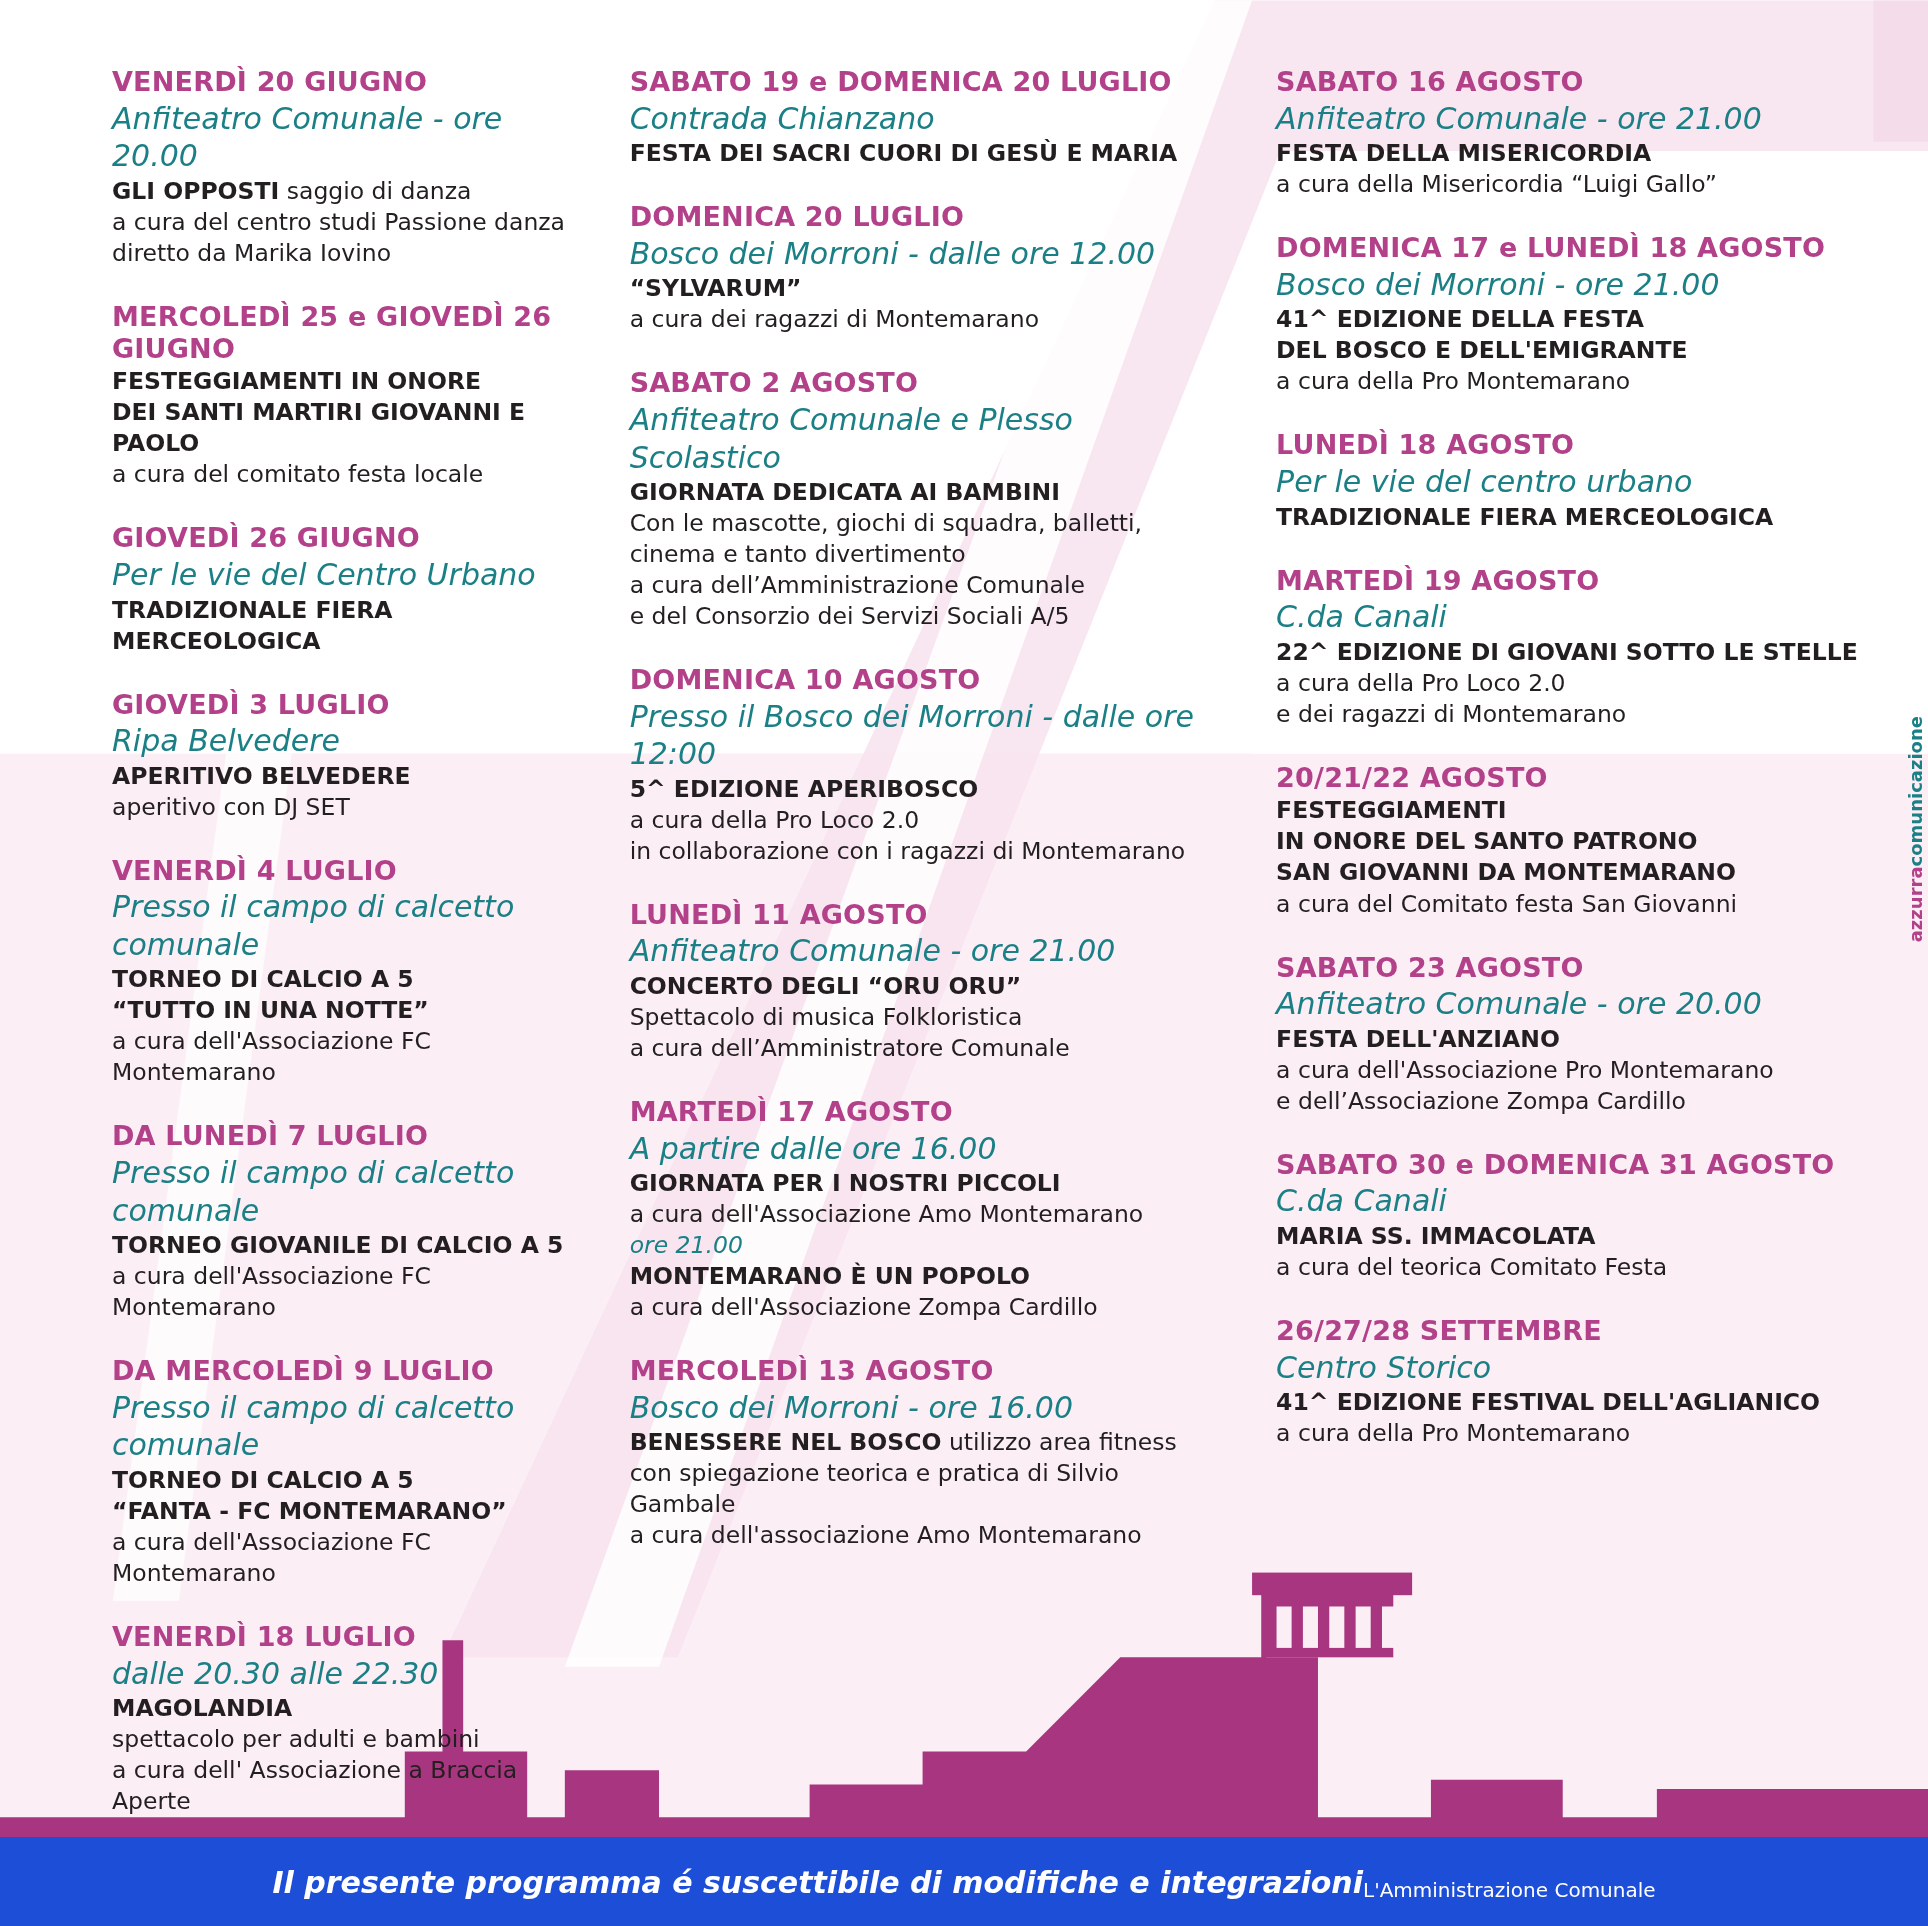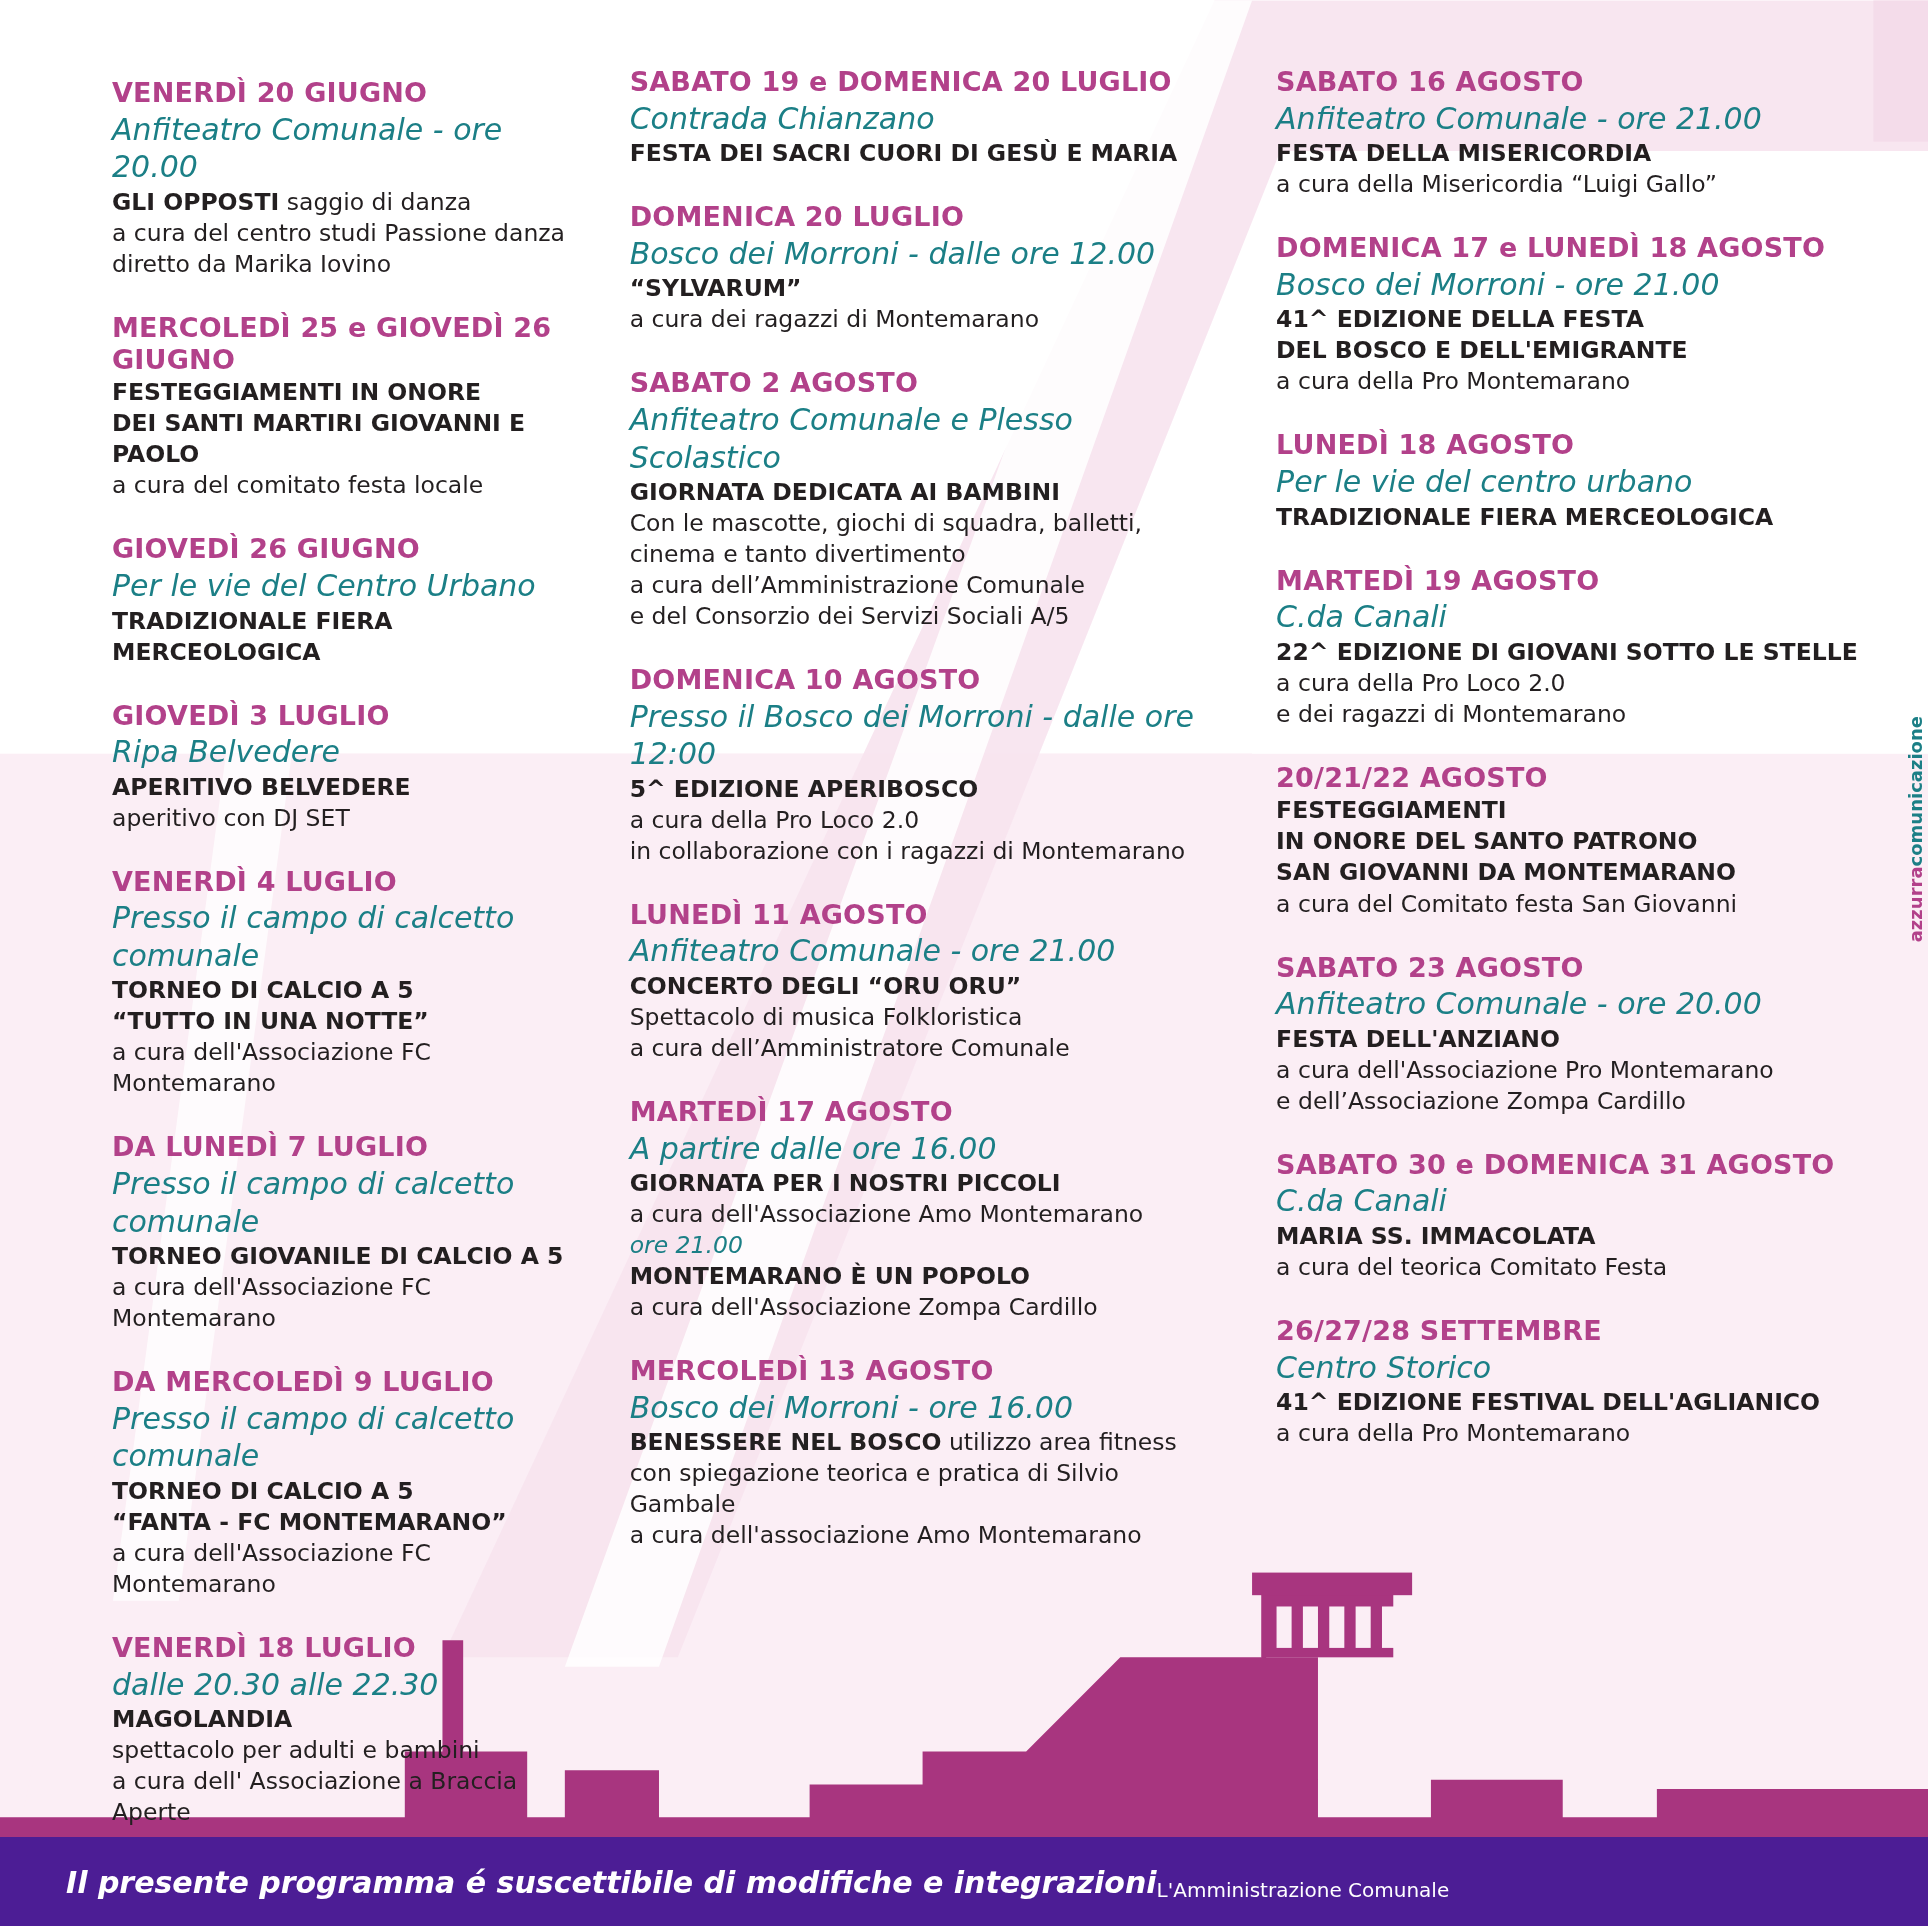--- a/index.html
+++ b/index.html
@@ -20,21 +20,21 @@
     width:1928px;height:1927px;
     box-sizing:border-box;
     padding:66px 56px 0 56px;
   }
   .columns{
     display:flex;
     gap:0px;
     align-items:flex-start;
   }
   .col{box-sizing:border-box;}
-  .col-1{width:556px;padding-left:56px;padding-right:9.4px;margin-top:11px;}
+  .col-1{width:556px;padding-left:56px;padding-right:9.4px;}
   .col-2{width:621px;padding-left:23.5px;padding-right:9.4px;}
   .col-3{width:659px;padding-left:56px;padding-right:9.4px;}
 
   .event{margin-bottom:32px;}
   .ev-date{
     color:#b2418a;
     font-weight:bold;
     font-size:27px;
     letter-spacing:0.2px;
     line-height:1.18;
@@ -69,25 +69,25 @@
     z-index:4;
   }
   .credit .a{color:#b2418a;}
   .credit .b{color:#1b7f86;}
 
   
   .footer-bar{
     position:absolute;
     left:0;bottom:0;
     width:1928px;height:90px;
-    background:#4c1d95;
+    background:#1d4ed8;
     z-index:3;
     display:flex;
     align-items:center;
-    justify-content:flex-start;
+    justify-content:center;
     box-sizing:border-box;
     padding:0 66px;
   }
   .footer-left{
     color:#ffffff;
     font-style:italic;
     font-weight:bold;
     font-size:30px;
   }
   .footer-right{

